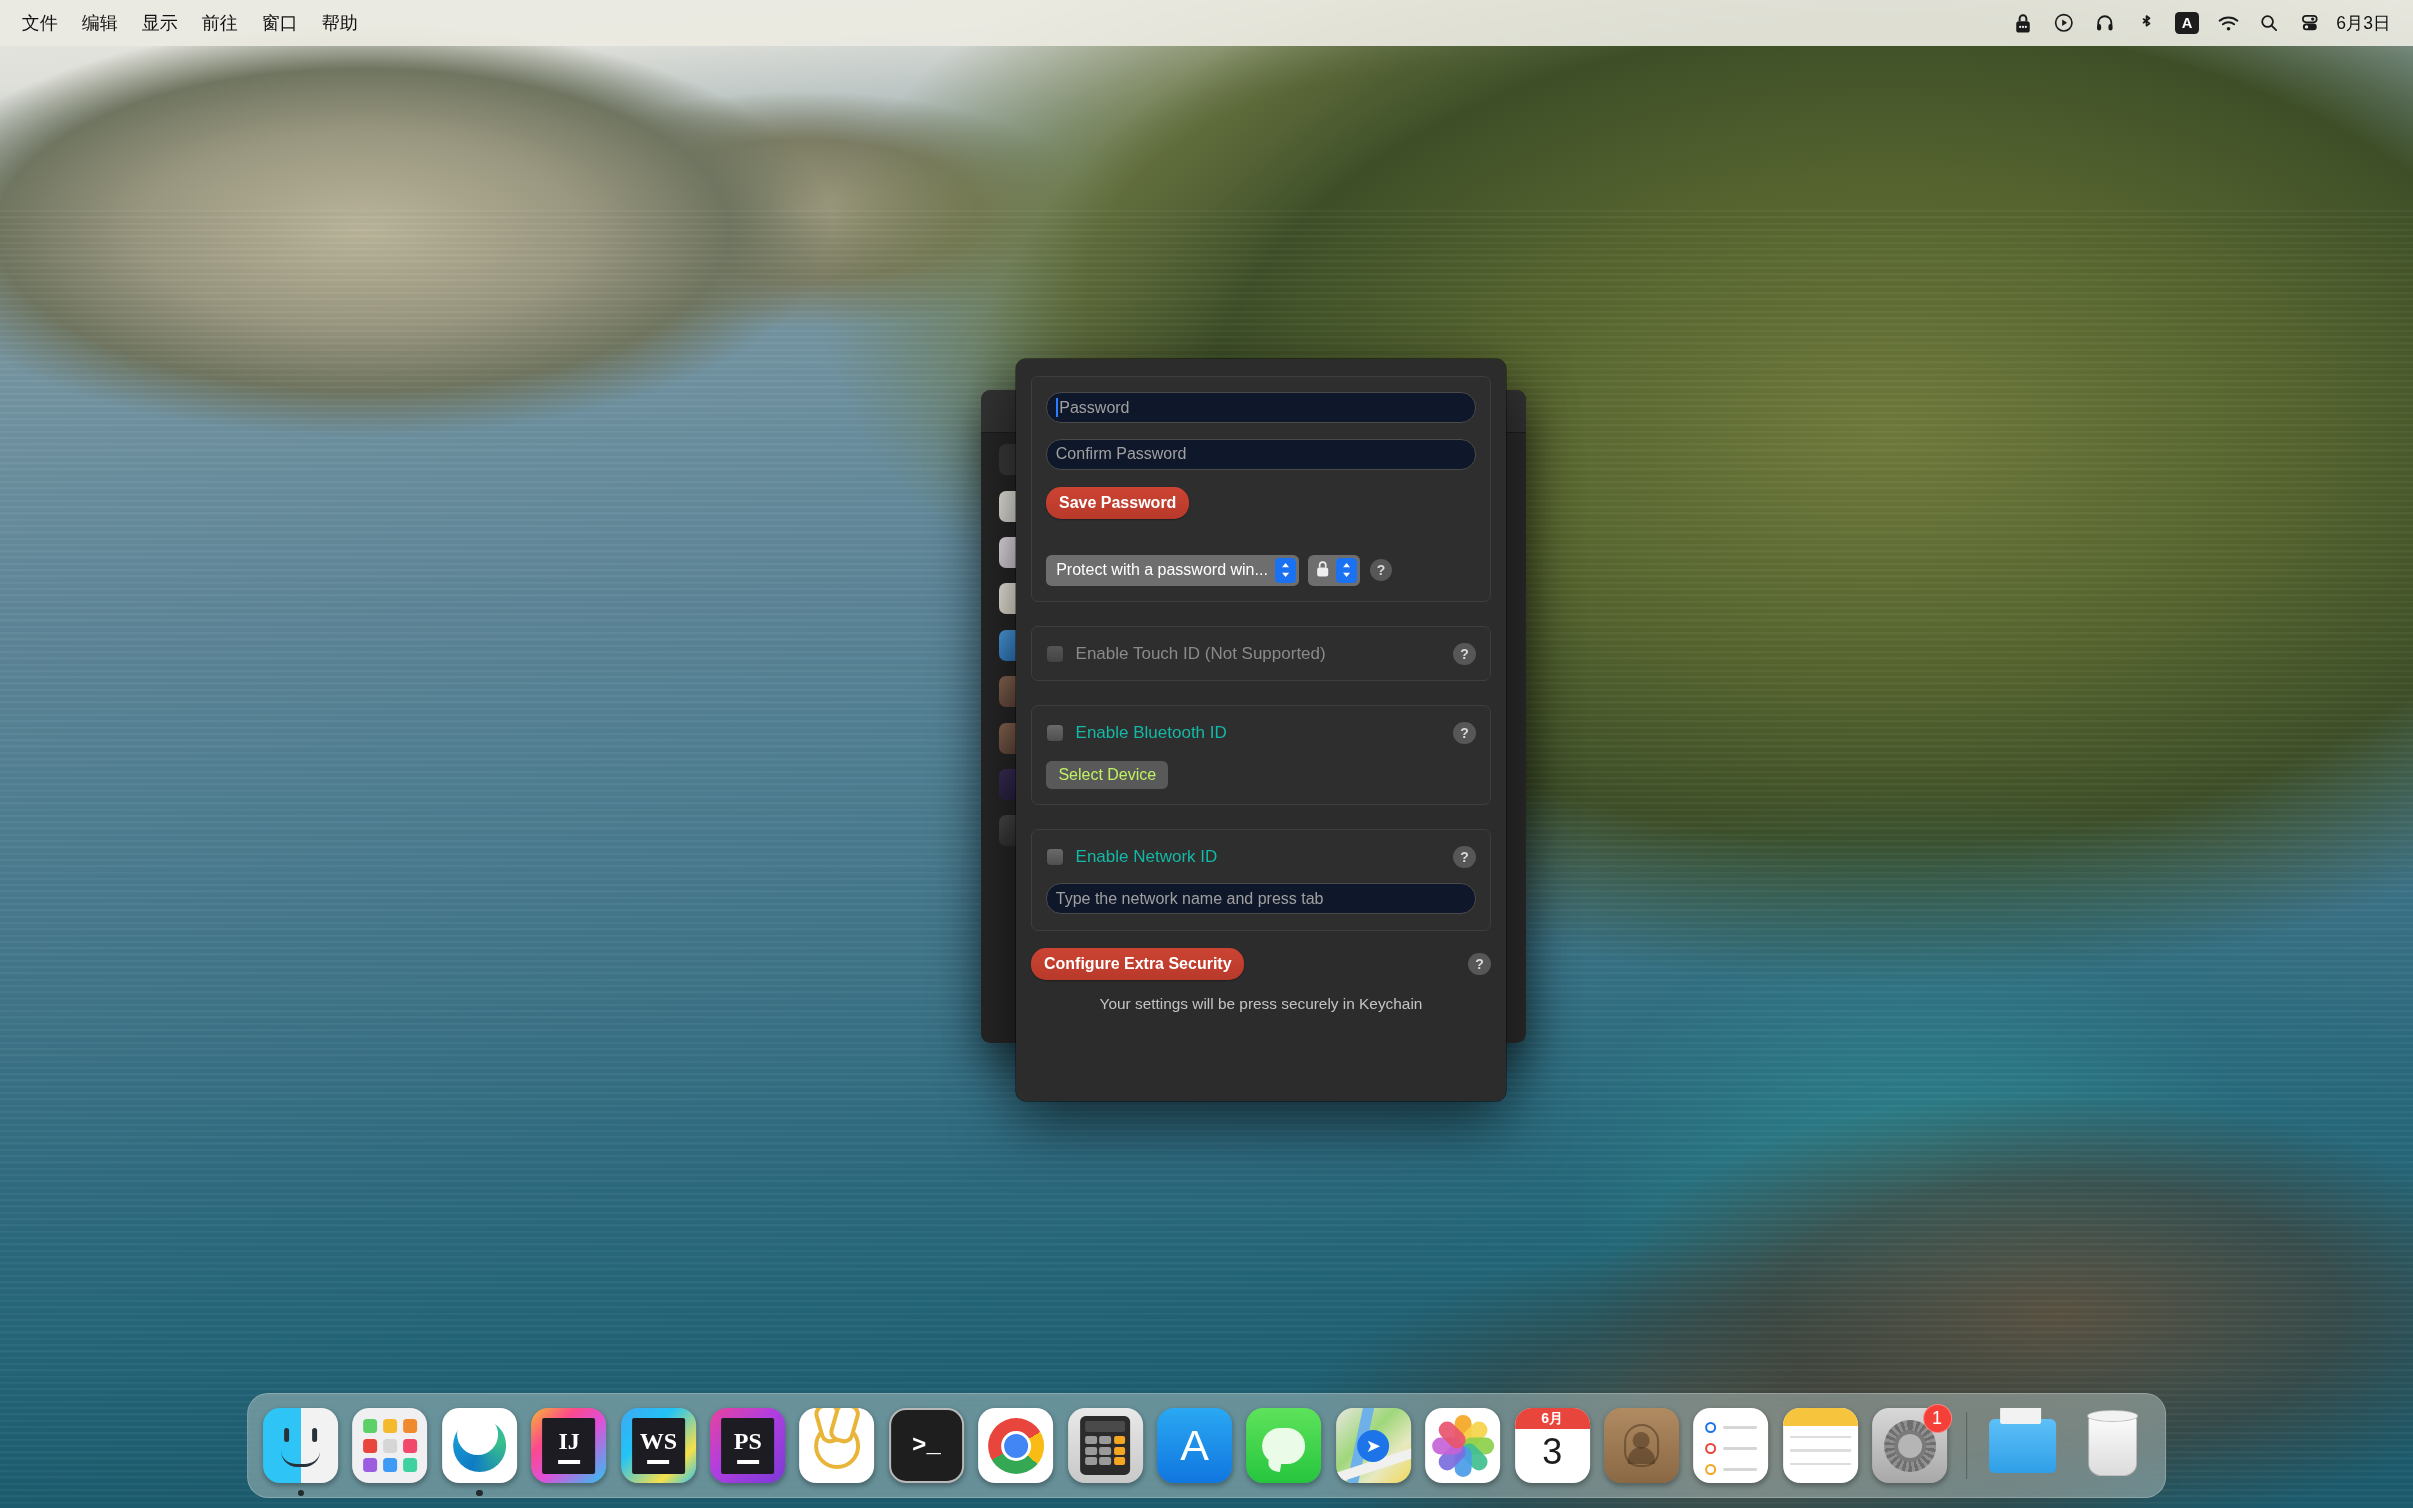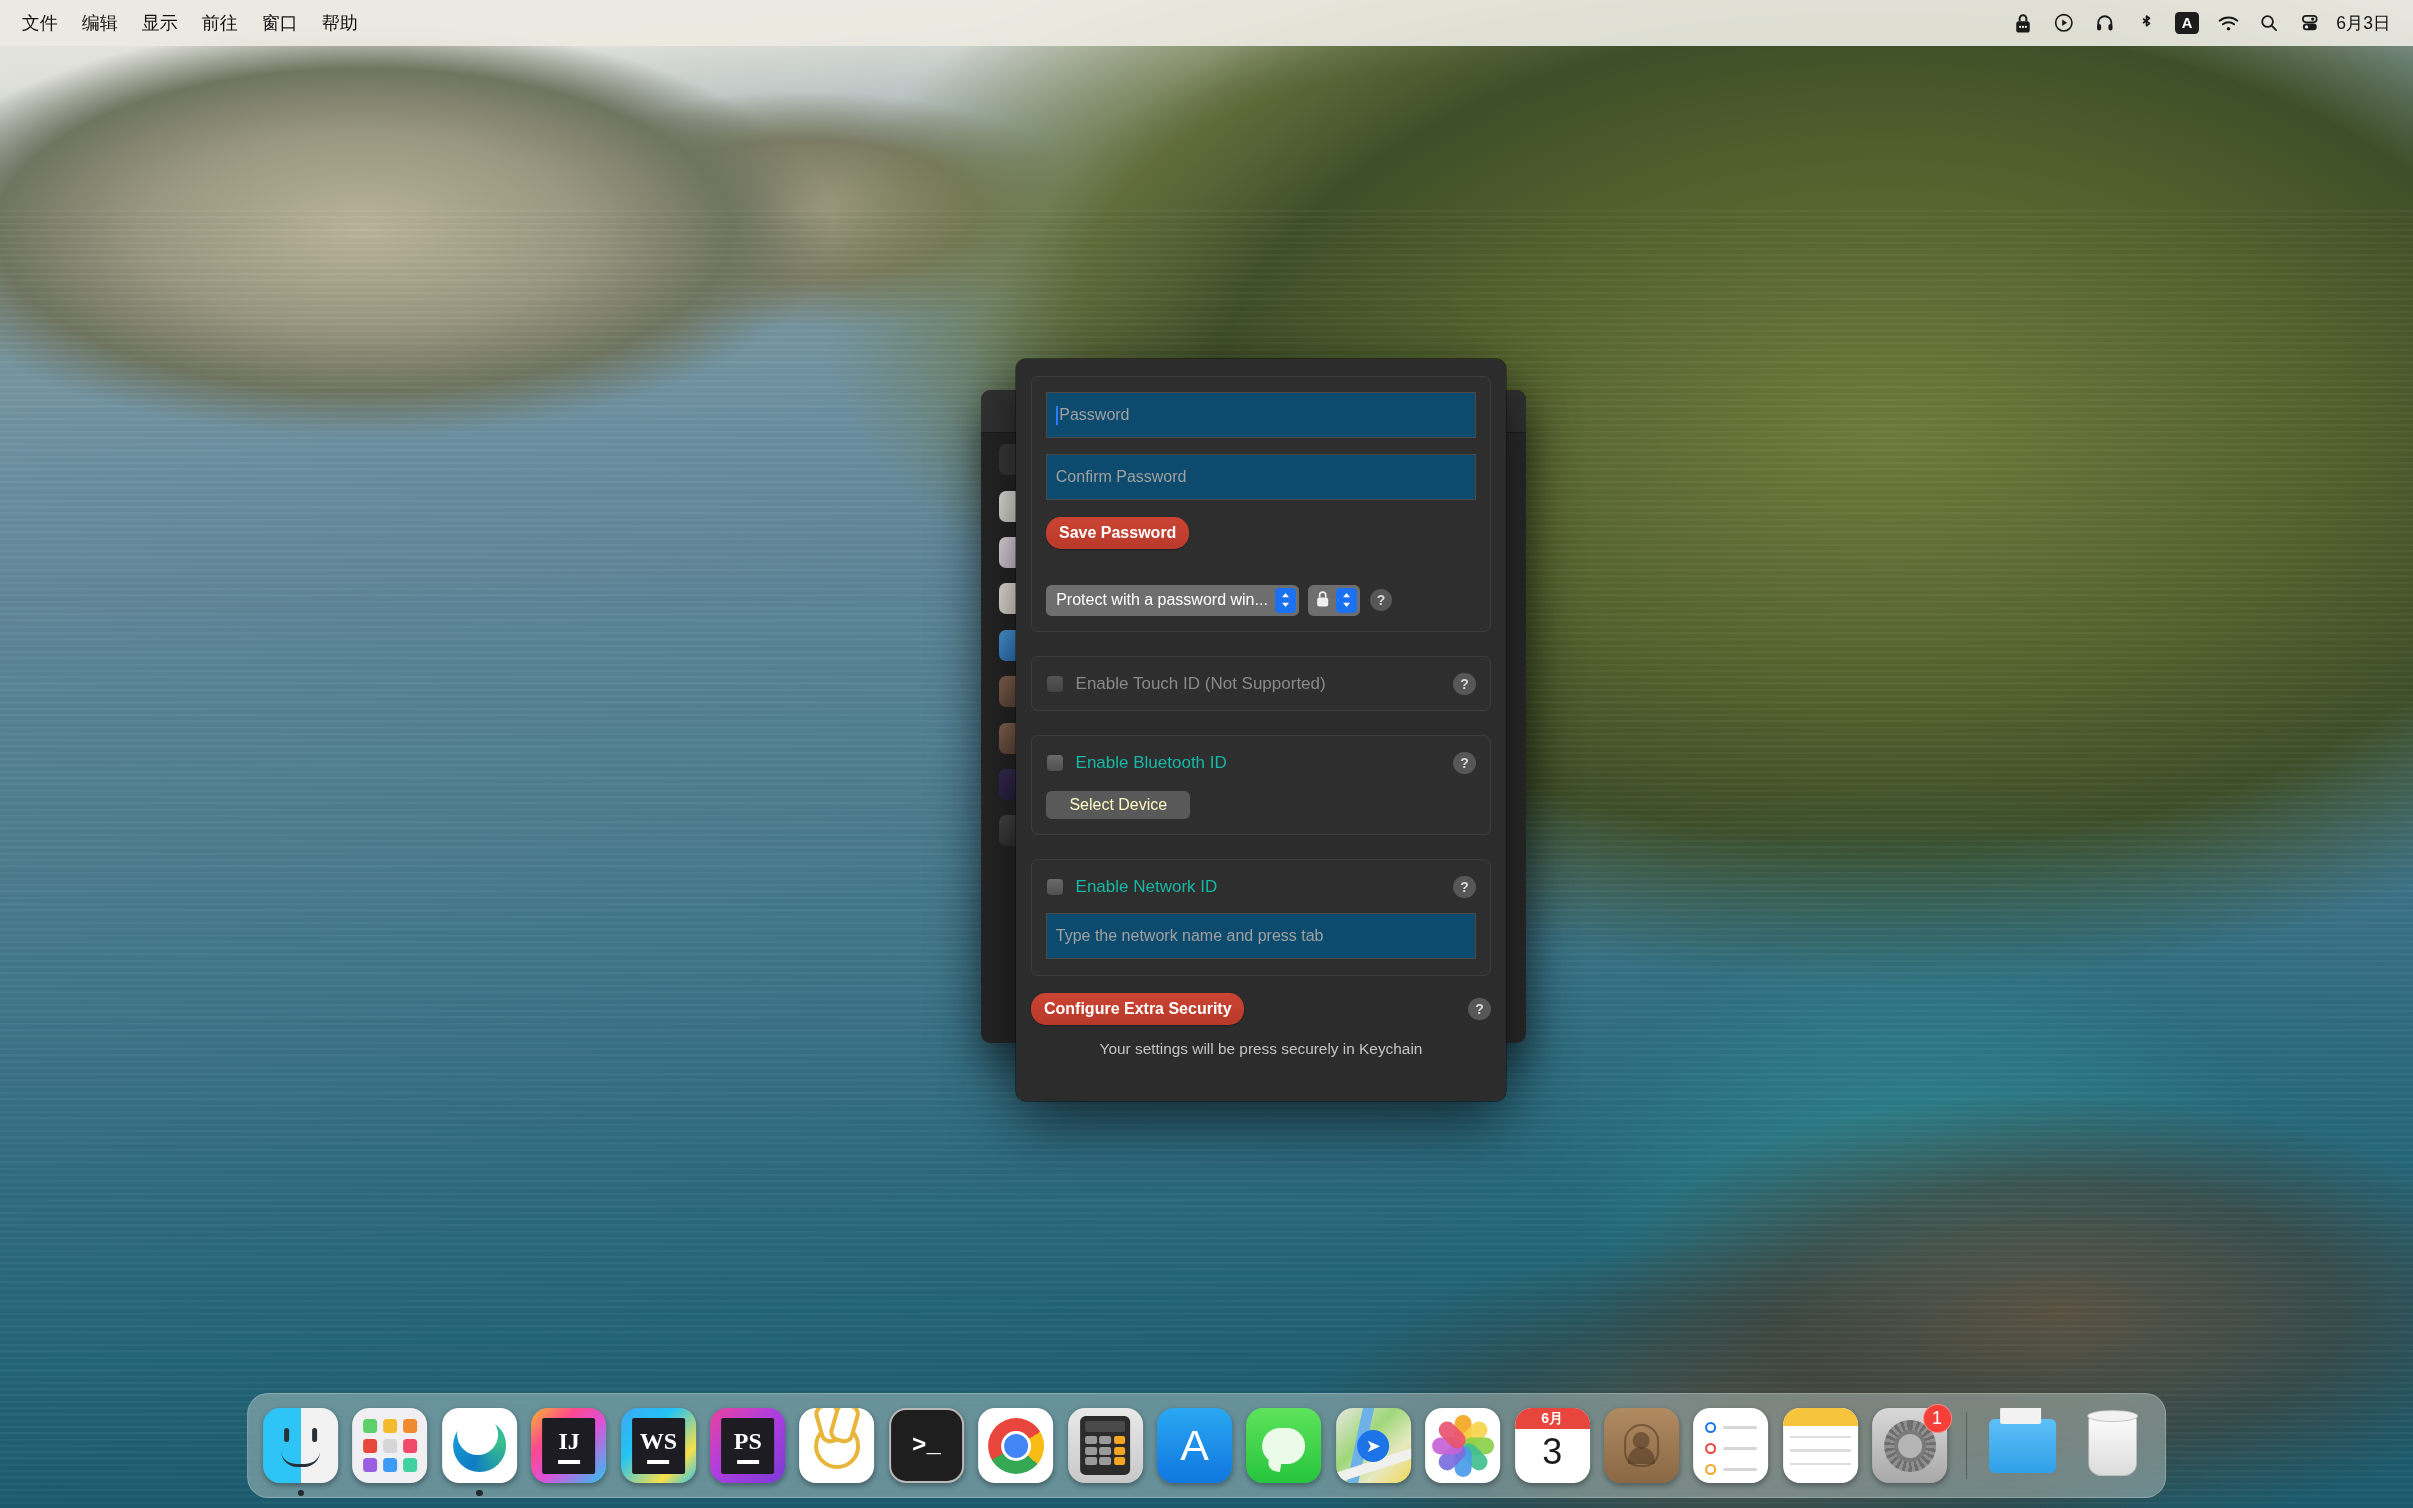--- a/index.html
+++ b/index.html
@@ -207,24 +207,24 @@
 
   .group-box {
     border: 0.7px solid #3e3e3e;
     border-radius: 7px;
     background: #2e2e2e;
     padding: 15.4px 14px;
   }
 
   .field {
     width: 100%;
-    height: 46px;
-    border-radius: 0;
+    height: 31px;
+    border-radius: 15px;
     border: 0.7px solid #4a4a4a;
-    background: #0c4a6e;
+    background: #0f172a;
     color: #9a9a9a;
     font-size: 16px;
     display: flex;
     align-items: center;
     padding: 0 8.4px;
   }
   .field .caret {
     display: inline-block;
     width: 2.1px;
     height: 19px;
@@ -307,26 +307,26 @@
     background: linear-gradient(180deg,#6a6a6a,#4f4f4f);
     border: 0.7px solid #2d2d2d;
     flex: 0 0 auto;
   }
   .cb-label { font-size: 17px; color: #14b8a6; }
   .cb-label.disabled { color: #8a8a8a; }
   .checkbox.disabled { background: linear-gradient(180deg,#555,#444); }
 
   .btn-disabled {
     background: #595959;
-    color: #fef9c3;
+    color: #bef264;
     font-size: 16px;
     border: none;
     border-radius: 5.6px;
     height: 28px;
-    padding: 0 23px;
+    padding: 0 12px;
     cursor: default;
   }
 
   .footnote {
     text-align: center;
     color: #c3c3c3;
     font-size: 15.4px;
     margin-top: 15.4px;
   }
 

